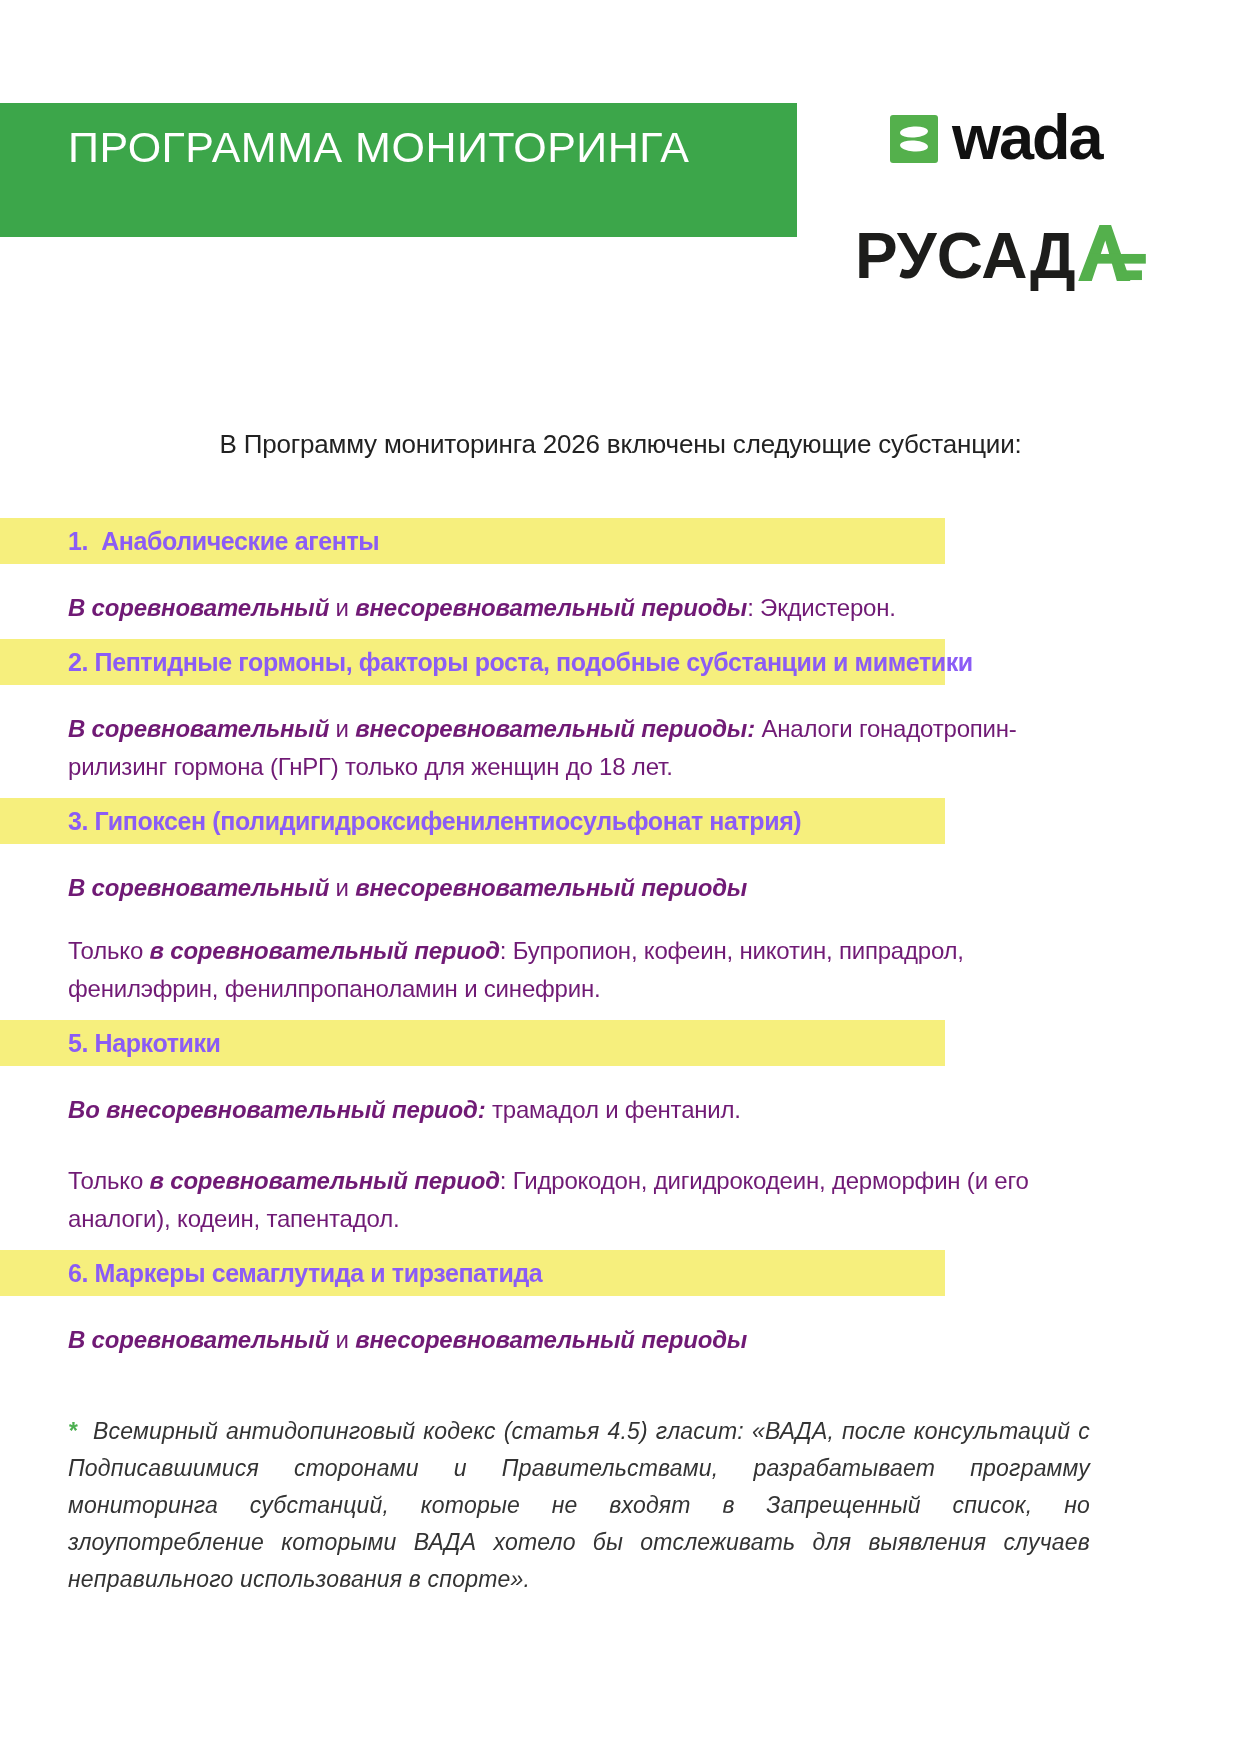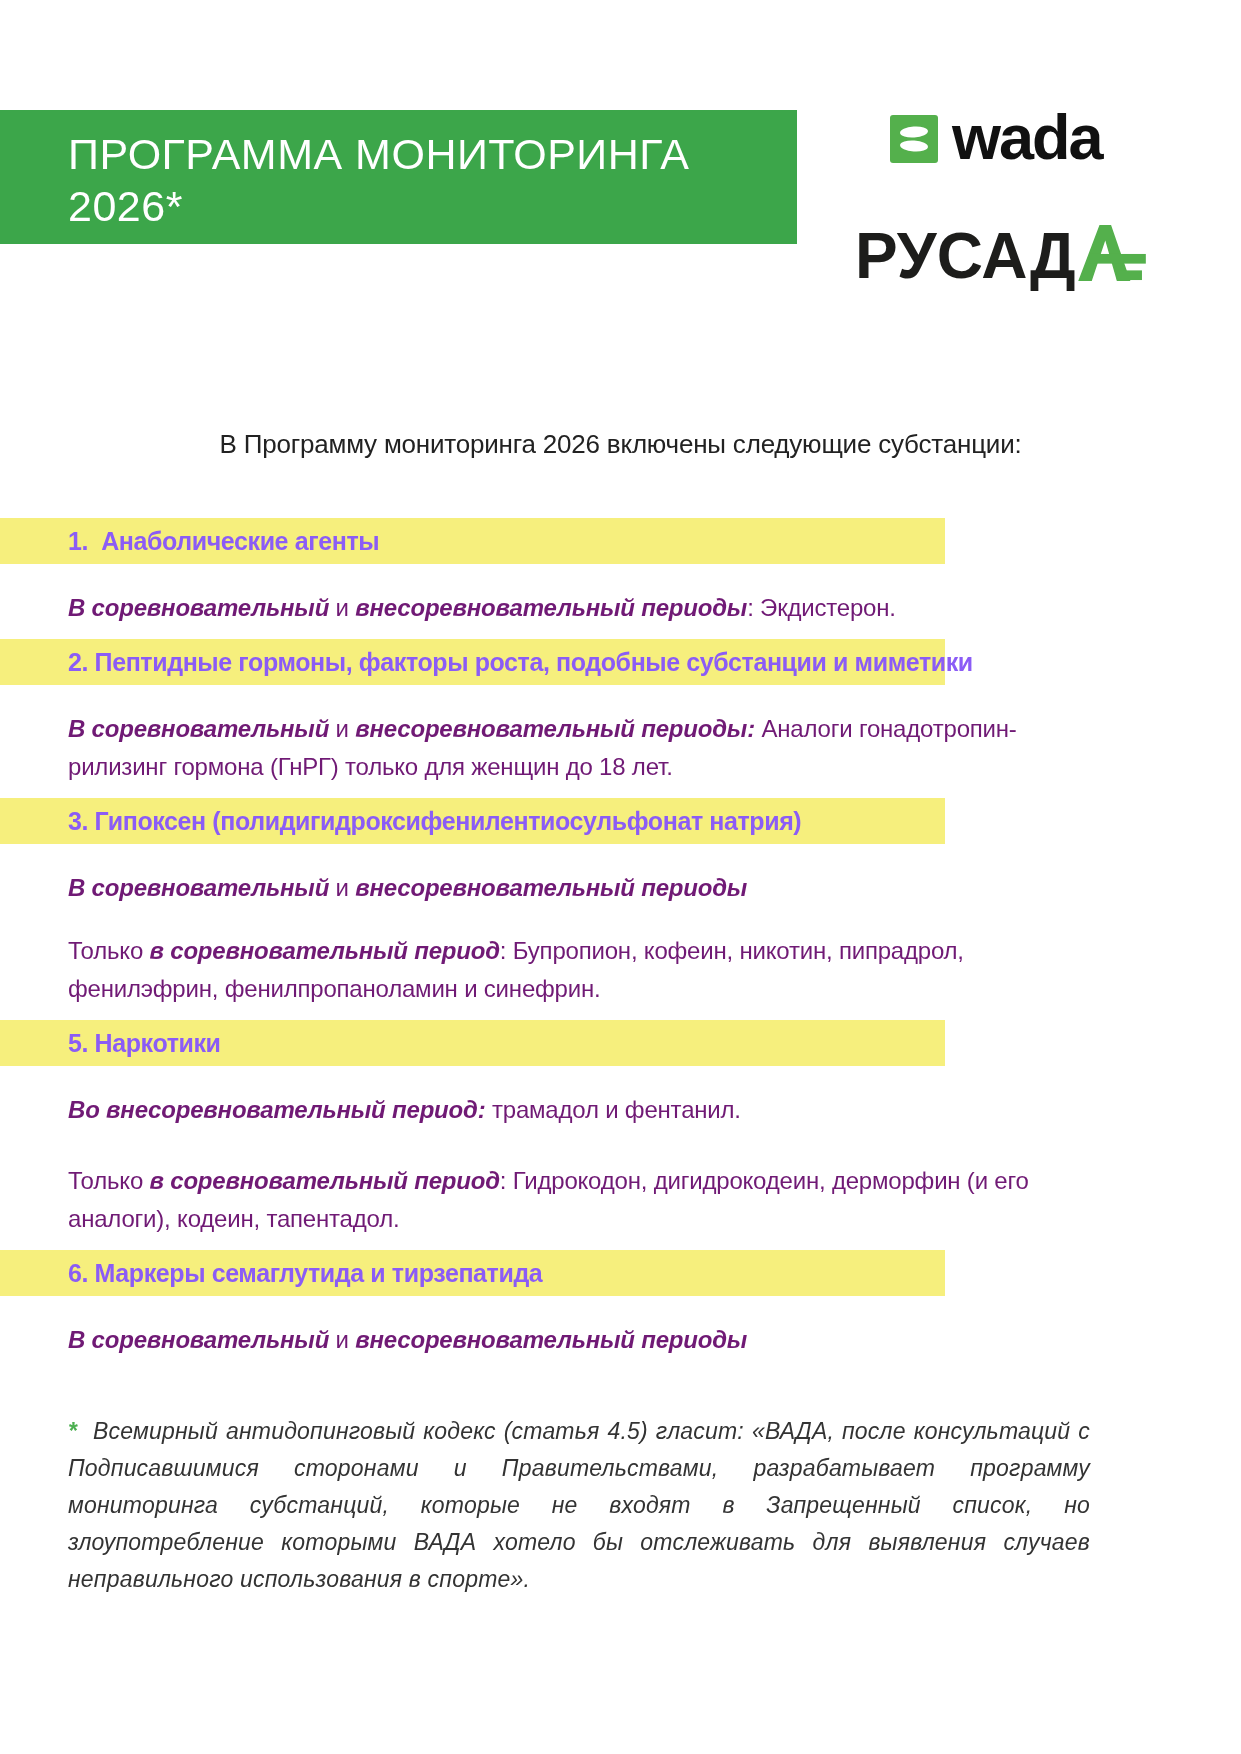--- a/index.html
+++ b/index.html
@@ -8,21 +8,21 @@
     --yellow:#f6ef7d;
     --marker-green:#4caf50;
   }
   html,body{margin:0;padding:0;}
   body{
     width:1241px;height:1754px;position:relative;background:#ffffff;
     font-family:"Liberation Sans", sans-serif;overflow:hidden;
   }
   
   .banner{
-    position:absolute;left:0;top:110px;width:797px;height:134px;
+    position:absolute;left:0;top:103px;width:797px;height:134px;
     background:var(--green);
   }
   .banner-title{
     padding:18px 0 0 68px;color:#ffffff;font-size:43px;line-height:52px;
     font-weight:400;letter-spacing:0.5px;
   }
   
   .wada{position:absolute;left:890px;top:106px;display:flex;align-items:center;gap:14px;}
   .wada-word{font-size:63px;font-weight:700;letter-spacing:-2px;color:#111;line-height:1;padding-bottom:6px;}
   .rusada{position:absolute;left:855px;top:224px;display:flex;align-items:flex-start;}
@@ -56,21 +56,20 @@
     line-height:37px;text-align:justify;color:#333;letter-spacing:0.2px;
   }
   .footnote .marker{color:var(--marker-green);font-weight:700;}
 </style>
 </head>
 <body>
 
 <div class="banner">
   <div class="banner-title">
     <div>ПРОГРАММА МОНИТОРИНГА</div>
-    <div>2026*</div>
   </div>
 </div>
 
 <div class="wada">
   <span>
     <svg width="48" height="48" viewBox="0 0 48 48">
       <rect x="0" y="0" width="48" height="48" rx="3" fill="#54b04c"></rect>
       <ellipse cx="24" cy="17" rx="14" ry="5.5" fill="#ffffff" transform="rotate(-4 24 17)"></ellipse>
       <ellipse cx="24" cy="31" rx="14" ry="5.5" fill="#ffffff" transform="rotate(4 24 31)"></ellipse>
     </svg>

